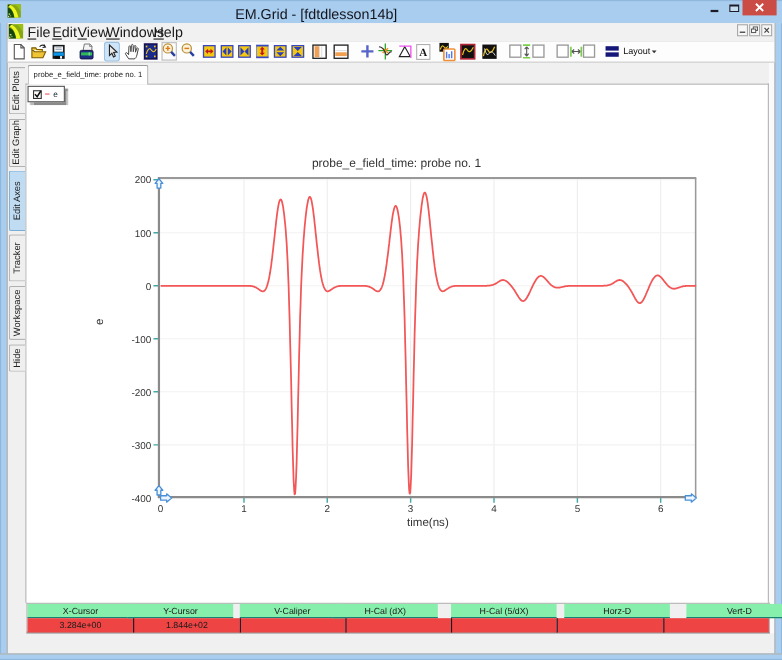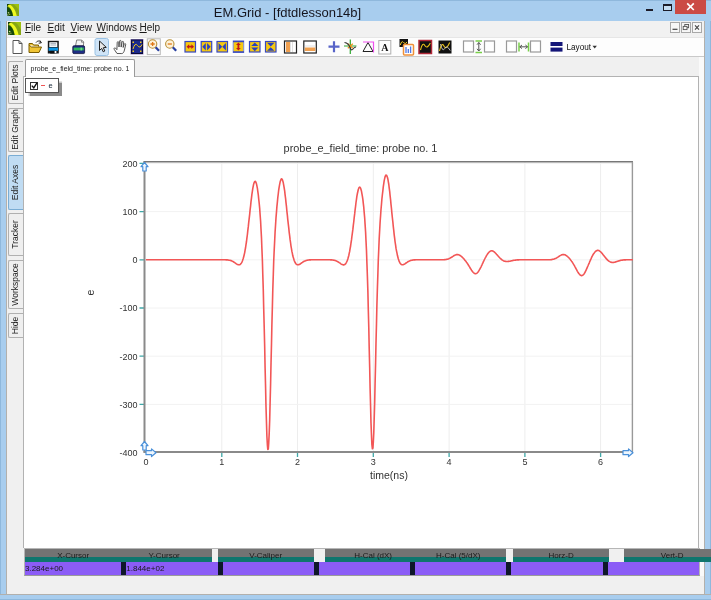--- a/index.html
+++ b/index.html
@@ -6,37 +6,37 @@
 .abs{position:absolute}
 #titlebar{left:0;top:0;width:711px;height:21px;background:#a8cdee;border-top:1px solid #8fb8dc}
 #title{left:0;top:4.5px;width:575px;text-align:center;font-size:13px;color:#15151e}
 #lborder{left:0;top:21px;width:7px;height:579px;background:#a8cdee;border-left:1px solid #8fb8dc;border-right:1px solid #b2b0ac}
 #rborder{left:704px;top:21px;width:7px;height:579px;background:#a8cdee;border-right:1px solid #8fb8dc;border-left:1px solid #b2b0ac}
 #bborder{left:0;top:594px;width:711px;height:6px;background:#a8cdee;border-bottom:1px solid #8fb8dc;border-top:1px solid #b2b0ac}
 #closebtn{left:675px;top:0;width:31px;height:14px;background:#cb4b45}
 #maxbtn{left:663px;top:4px;width:9px;height:7px;border:1.4px solid #1c1c28;background:#c6def2;border-top-width:2.2px}
 #minbtn{left:646px;top:9px;width:7px;height:2px;background:#1c1c28}
 #menubar{left:7px;top:21px;width:697px;height:16px;background:#f1f1f1;font-size:11px;color:#1a1a1a}
-.mi{position:absolute;top:22px;font-size:10px;color:#1a1a1a}
+.mi{position:absolute;top:22px;font-size:13px;color:#1a1a1a}
 .mdibtn{position:absolute;top:21.5px;width:10px;height:11px;background:#f7f7f7;border:1px solid #a8a8a8}
 #toolbar{left:7px;top:37px;width:697px;height:20px;background:#fdfdfd;border-top:1px solid #e6e6e6;border-bottom:1px solid #c9c9c9}
 #client{left:7px;top:57px;width:697px;height:537px;background:#f0f0f0}
 #panel{left:23px;top:76px;width:676px;height:472px;background:#fff;border-left:1px solid #b2b2b2;border-top:1px solid #b2b2b2;border-right:1px solid #b2b2b2}
 #toptab{left:25px;top:59px;width:110px;height:18px;white-space:nowrap;overflow:hidden;background:#fff;border:1px solid #9a9a9a;border-bottom:none;border-radius:2px 2px 0 0;font-size:7px;color:#1a1a1a;text-align:center;line-height:17px}
 .vtab{position:absolute;left:8px;width:15px;background:#efefef;border:1px solid #b0b0b0;border-right:none;border-radius:2px 0 0 2px}
 .vtabsel{background:#c0dcf3;border-color:#7aadd4}
 .vtxt{position:absolute;font-size:8.5px;color:#222;text-align:center;transform:rotate(-90deg);white-space:nowrap}
 #legend{left:25px;top:77.5px;width:34px;height:15px;background:#fff;border:1px solid #555;box-shadow:2.5px 2.5px 1px #8a8a8a}
 #lcheck{left:3.5px;top:3px;width:8px;height:8px;border:1.1px solid #333;background:#fff}
 #ldash{left:14.5px;top:6.2px;width:4.5px;height:1.7px;background:#f05555}
 #le{left:22.5px;top:2.5px;font-size:7.5px;color:#123}
 #stable{left:24px;top:548px;width:676px;height:28px;border:1px solid #b6b6b6;border-bottom:2px solid #9a9a9a}
-.shead{position:absolute;top:0;height:13px;background:#737373;border-bottom:5px solid #0f766e;font-size:8px;color:#1a1a1a;text-align:center;line-height:13px}
-.sval{position:absolute;top:13px;height:13px;background:#8b5cf6;font-size:8px;color:#1a1a1a;text-align:left;line-height:13px}
-.sep{border-left:5px solid #0f172a}
+.shead{position:absolute;top:0;height:13px;background:#86efac;border-bottom:1px solid #0f766e;font-size:8px;color:#1a1a1a;text-align:center;line-height:13px}
+.sval{position:absolute;top:13px;height:13px;background:#ef4444;font-size:8px;color:#1a1a1a;text-align:center;line-height:13px}
+.sep{border-left:1px solid #0f172a}
 #botstrip{left:7px;top:576px;width:697px;height:18px;background:#f0f0f0}
 svg{position:absolute;overflow:visible}
 </style></head><body>
 <div class="abs" id="client"></div>
 <div class="abs" style="left:699px;top:57px;width:5px;height:519px;background:#fafafa"></div>
 <div class="abs" id="botstrip"></div>
 <div class="abs" id="titlebar"></div>
 <div class="abs" id="title">EM.Grid - [fdtdlesson14b]</div>
 <div class="abs" id="closebtn">
     <svg width="31" height="14">
@@ -292,21 +292,21 @@
 <div class="abs" id="ldash"></div>
 <div class="abs" id="le">e</div>
 </div>
 <div class="abs" id="stable">
 <div class="shead" style="left:0.0px;width:96.3px">X-Cursor</div>
 <div class="sval" style="left:0.0px;width:96.3px">3.284e+00</div>
 <div class="shead" style="left:91px;width:96.3px">Y-Cursor</div>
 <div class="sval sep" style="left:96.3px;width:96.3px">1.844e+02</div>
 <div class="shead" style="left:192.6px;width:96.3px">V-Caliper</div>
 <div class="sval sep" style="left:192.6px;width:96.3px"></div>
-<div class="shead" style="left:300px;width:96.3px">H-Cal (dX)</div>
+<div class="shead" style="left:277px;width:96.3px">H-Cal (dX)</div>
 <div class="sval sep" style="left:288.9px;width:96.3px"></div>
 <div class="shead" style="left:385.1px;width:96.3px">H-Cal (5/dX)</div>
 <div class="sval sep" style="left:385.1px;width:96.3px"></div>
 <div class="shead" style="left:488px;width:96.3px">Horz-D</div>
 <div class="sval sep" style="left:481.4px;width:96.3px"></div>
 <div class="shead" style="left:599px;width:96.3px">Vert-D</div>
 <div class="sval sep" style="left:577.7px;width:96.3px"></div>
 </div>
 
 </body></html>

